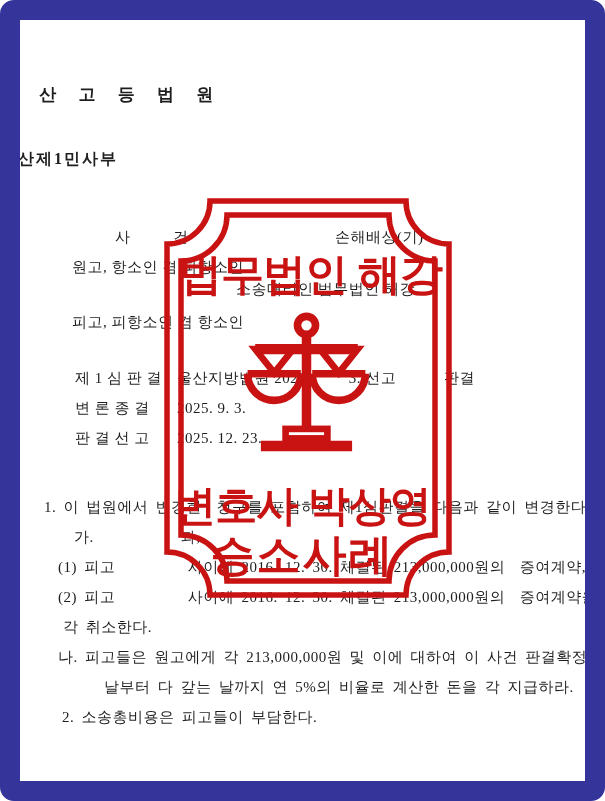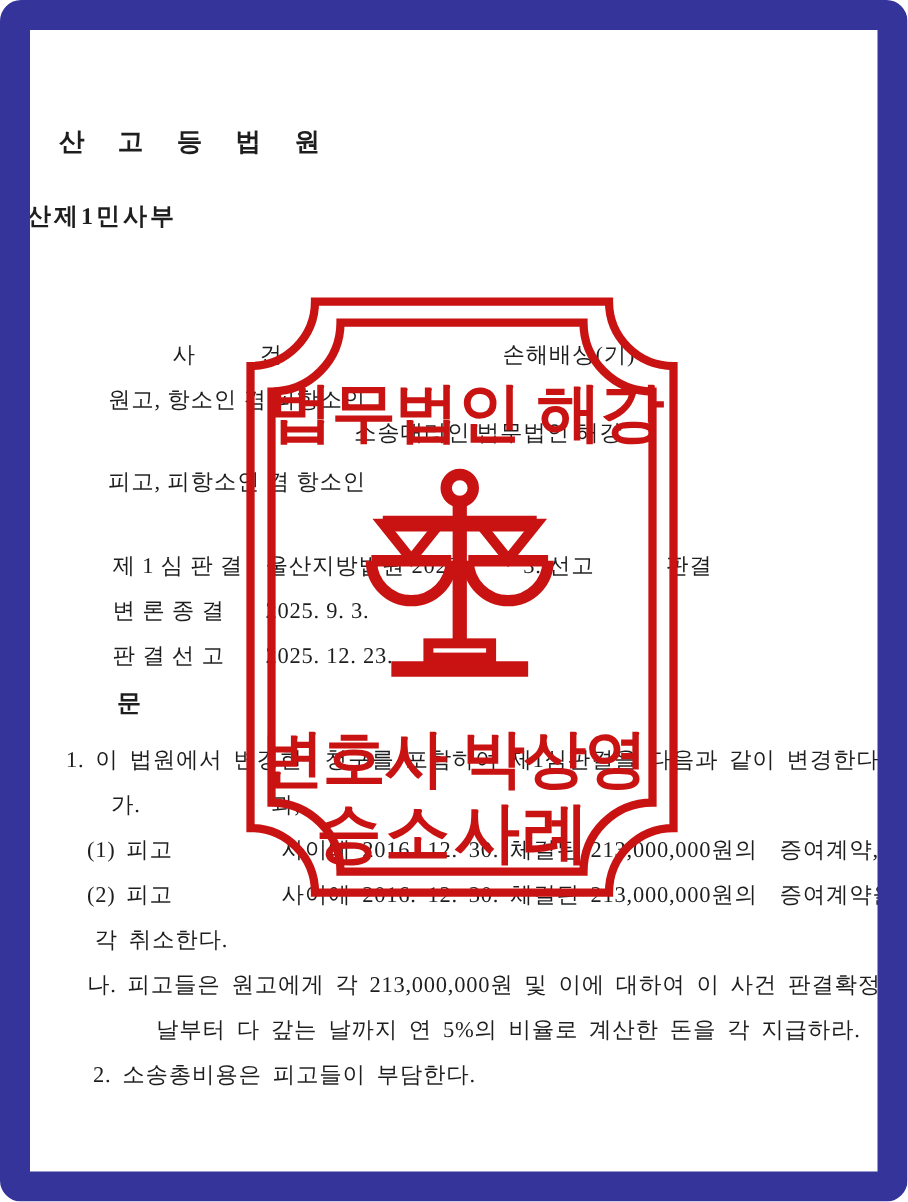--- a/index.html
+++ b/index.html
@@ -15,21 +15,21 @@
   }
   .page-frame{
     position:absolute;inset:0;border:20px solid var(--border-blue);
     border-radius:14px;box-sizing:border-box;pointer-events:none;z-index:5;
   }
   .doc{position:absolute;inset:0;z-index:1;}
   .t{position:absolute;white-space:pre;font-size:15px;line-height:17px;letter-spacing:.5px;}
   .center{left:0;right:0;text-align:left;}
   .bold{font-weight:bold;}
   .court-name{top:86px;font-size:17px;letter-spacing:9px;}
-  .division{top:136px;font-size:16px;letter-spacing:2px;}
+  .division{top:150px;font-size:16px;letter-spacing:2px;}
   .doc-title{top:184px;font-size:17px;letter-spacing:2px;}
   .order-heading{top:461px;font-size:16px;letter-spacing:2px;}
   .body-line{word-spacing:3px;}
   
   .stamp{position:absolute;inset:0;z-index:3;pointer-events:none;}
   .stamp-svg{position:absolute;left:0;top:0;}
   .stamp-stroke{stroke:var(--stamp-red);fill:none;}
   .stamp-text{
     position:absolute;left:0;right:0;text-align:center;color:var(--stamp-red);
     font-family:"Liberation Sans","DejaVu Sans",sans-serif;font-weight:bold;
@@ -56,21 +56,20 @@
   <div class="t" style="left:75px;top:370px;">제 1 심 판 결</div>
   <div class="t" style="left:177px;top:370px;">울산지방법원 2023.         3. 선고</div>
   <div class="t" style="left:444px;top:370px;">판결</div>
 
   <div class="t" style="left:75px;top:400px;">변 론 종 결</div>
   <div class="t" style="left:177px;top:400px;">2025. 9. 3.</div>
 
   <div class="t" style="left:75px;top:430px;">판 결 선 고</div>
   <div class="t" style="left:177px;top:430px;">2025. 12. 23.</div>
 
-  <div class="t center bold order-heading">주          문</div>
 
   <div class="t body-line" style="left:44px;top:499px;">1. 이 법원에서 변경한  청구를 포함하여 제1심판결을 다음과 같이 변경한다.</div>
   <div class="t body-line" style="left:74px;top:529px;">가.            과,</div>
   <div class="t body-line" style="left:58px;top:559px;">(1) 피고          사이에 2016. 12. 30. 체결된 213,000,000원의  증여계약,</div>
   <div class="t body-line" style="left:58px;top:589px;">(2) 피고          사이에 2016. 12. 30. 체결된 213,000,000원의  증여계약을</div>
   <div class="t body-line" style="left:63px;top:619px;">각 취소한다.</div>
   <div class="t body-line" style="left:58px;top:649px;">나. 피고들은 원고에게 각 213,000,000원 및 이에 대하여 이 사건 판결확정일 다음</div>
   <div class="t body-line" style="left:104px;top:679px;">날부터 다 갚는 날까지 연 5%의 비율로 계산한 돈을 각 지급하라.</div>
   <div class="t body-line" style="left:62px;top:709px;">2. 소송총비용은 피고들이 부담한다.</div>
 </div>

